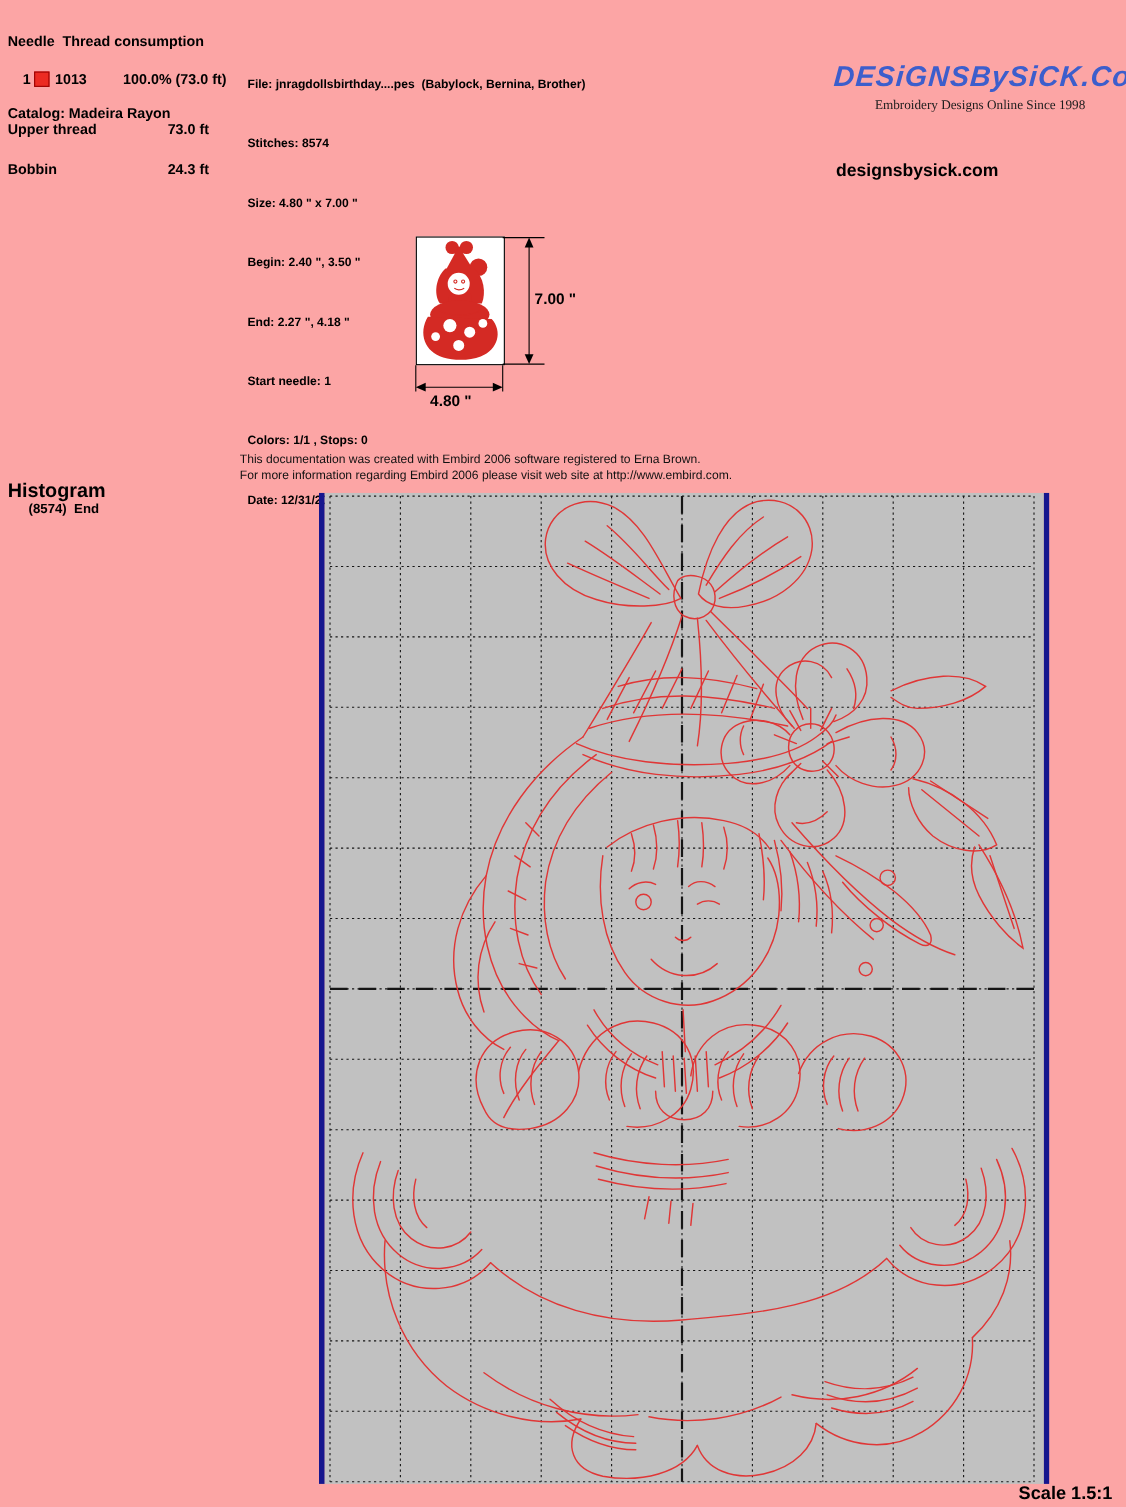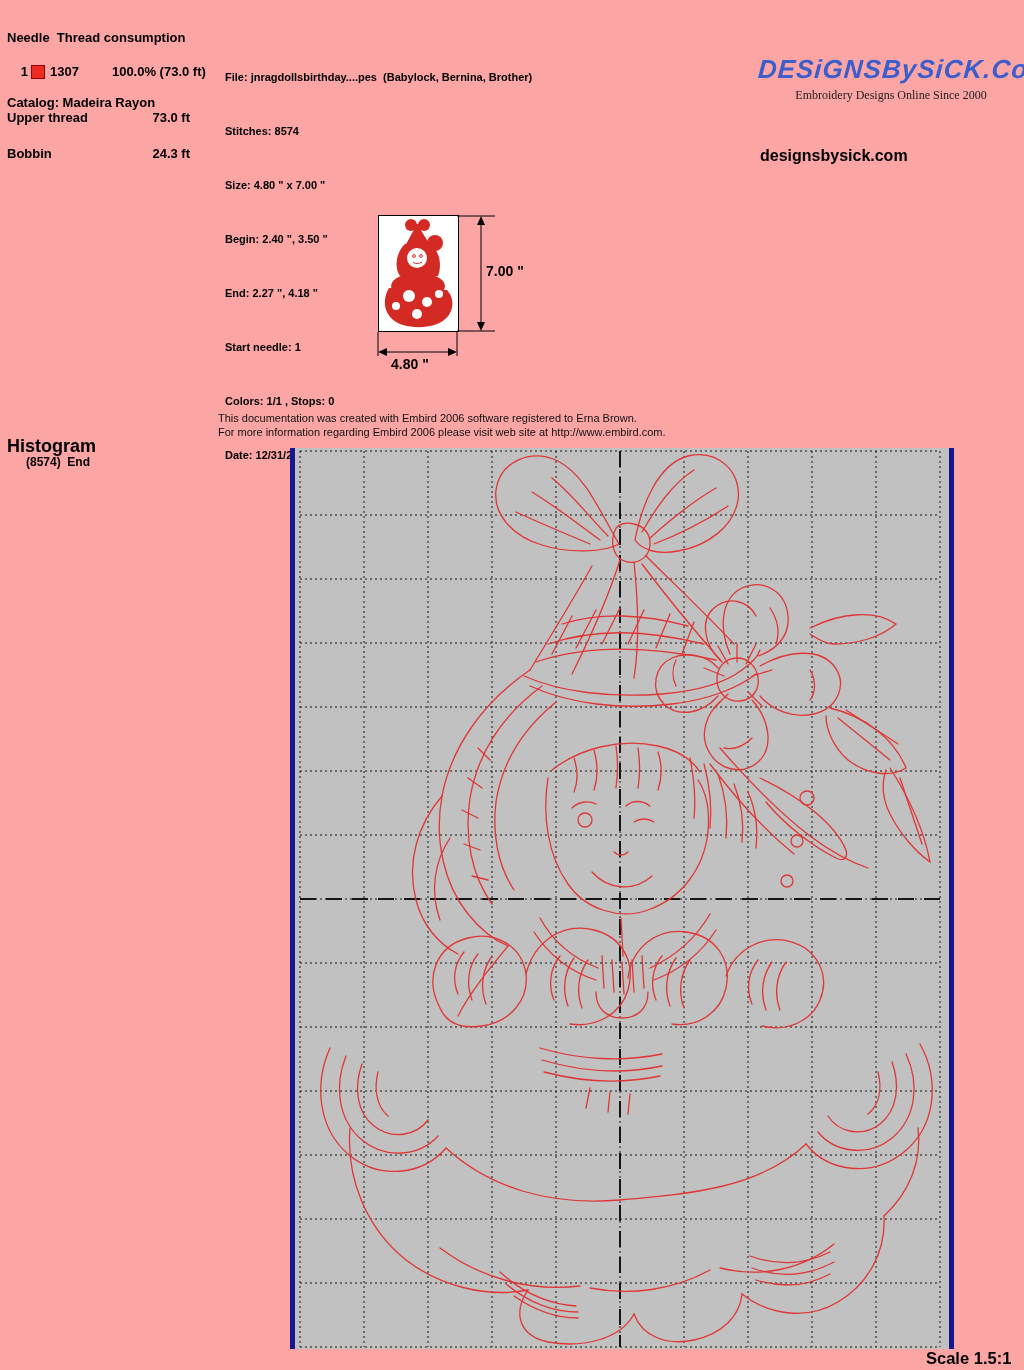--- a/index.html
+++ b/index.html
@@ -50,21 +50,21 @@
 </style>
 </head>
 <body>
 
 <div id="page">
 
   <div id="thread-title" class="abs b pre">Needle  Thread consumption</div>
   <div id="needle-row" class="abs b">
     <span id="needle-num">1</span>
     <span class="swatch" style="background:#ec2b22"></span>
-    <span id="thread-code">1307</span>
+    <span id="thread-code">1013</span>
     <span id="thread-consumption">100.0% (73.0 ft)</span>
   </div>
   <div id="catalog-line" class="abs b">Catalog: Madeira Rayon</div>
   <div id="upper-row" class="abs b thread-row">
     <span>Upper thread</span>
     <span>73.0 ft</span>
   </div>
   <div id="bobbin-row" class="abs b thread-row">
     <span>Bobbin</span>
     <span>24.3 ft</span>
@@ -75,21 +75,21 @@
     <div>Stitches: 8574</div>
     <div>Size: 4.80 " x 7.00 "</div>
     <div>Begin: 2.40 ", 3.50 "</div>
     <div>End: 2.27 ", 4.18 "</div>
     <div>Start needle: 1</div>
     <div>Colors: 1/1 , Stops: 0</div>
     <div>Date: 12/31/2007</div>
   </div>
 
   <div id="logo-text" class="abs b">DESiGNSBySiCK.CoM</div>
-  <div id="logo-tagline" class="abs">Embroidery Designs Online Since 2000</div>
+  <div id="logo-tagline" class="abs">Embroidery Designs Online Since 1998</div>
   <div id="website" class="abs b">designsbysick.com</div>
 
   <div id="thumb-box" class="abs">
     <svg width="79" height="115" viewBox="0 0 79 115">
       <g fill="#d42a24" stroke="none">
         <circle cx="32" cy="9" r="6"></circle>
           <circle cx="45" cy="9" r="6"></circle>
           <circle cx="38" cy="12" r="4"></circle>
         <path d="M38,8 L25,32 L53,32 Z"></path>
         <circle cx="56" cy="27" r="8"></circle>

